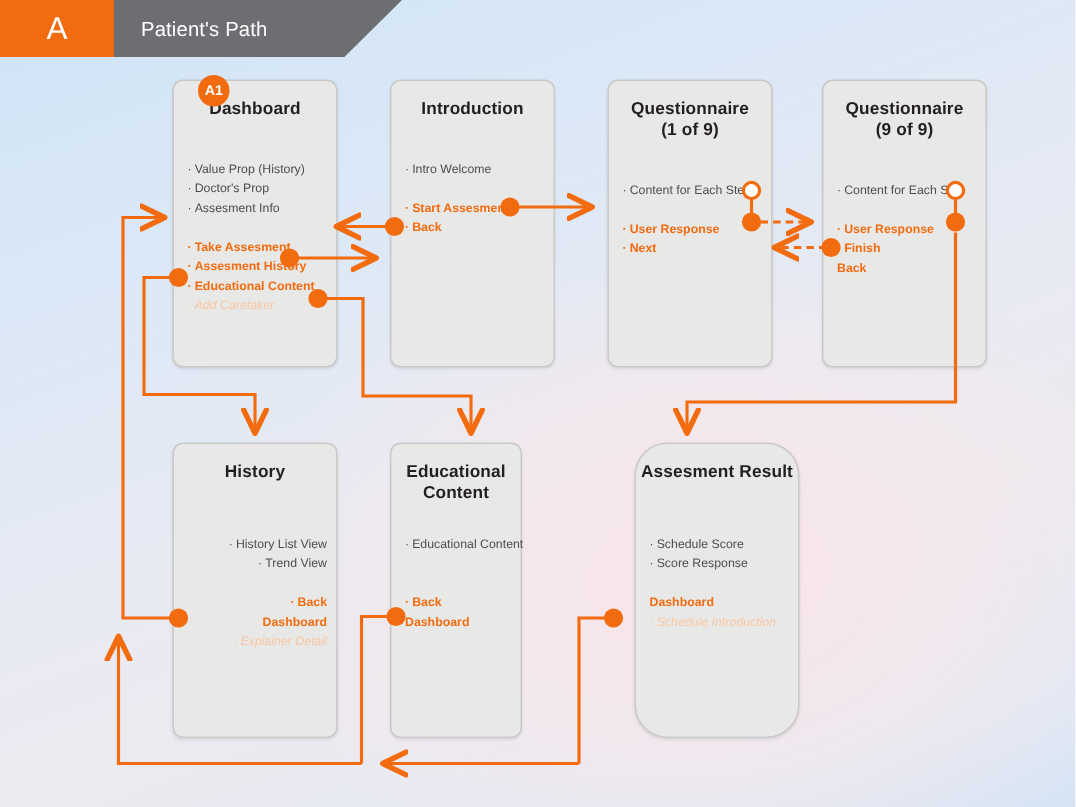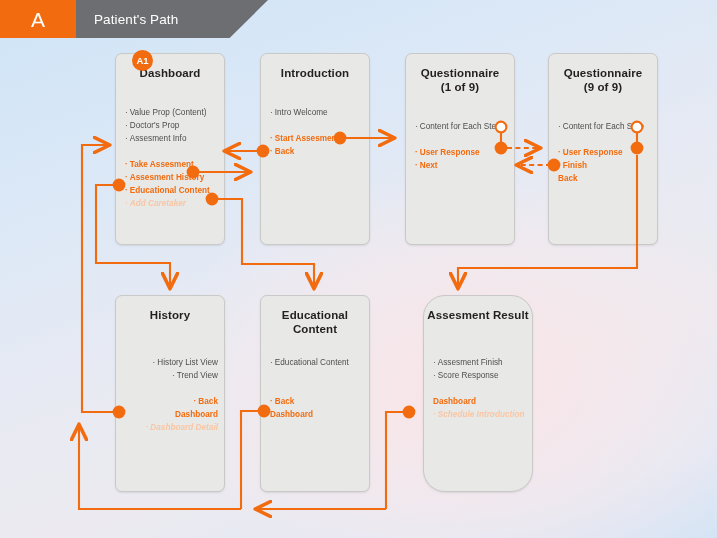--- a/index.html
+++ b/index.html
@@ -91,21 +91,21 @@
   .card-body.two-line { top: 66px; }
 
   .item {
     font-size: 8.2px;
     line-height: 13px;
     white-space: nowrap;
     letter-spacing: .02px;
   }
   .item.gray   { color: #4D4D4D; }
   .item.orange { color: #F26B0F; font-weight: bold; }
-  .item.faded  { color: #F8C6A4; font-weight: bold; font-style: italic; }
+  .item.faded  { color: #F8C6A4; font-weight: normal; font-style: italic; }
   .item .bullet { margin-right: 2px; }
   .item.nobullet { padding-left: 0; }
   .spacer { height: 13px; }
 
   
   .badge {
     position: absolute;
     width: 21px; height: 21px;
     border-radius: 50%;
     background: #F26B0F;
@@ -177,21 +177,21 @@
 
       <path d="M386,509 L256,509" marker-end="url(#ar)"></path>
 
       <path d="M241,509 L79,509 L79,425" marker-end="url(#ar)"></path>
     </g>
   </svg>
 
   <div class="card" style="left:115px; top:53px; width:110px; height:192px;">
     <div class="card-title">Dashboard</div>
     <div class="card-body">
-      <div class="item gray"><span class="bullet">·</span><span>Value Prop (Content)</span></div>
+      <div class="item gray"><span class="bullet">·</span><span>Value Prop (History)</span></div>
       <div class="item gray"><span class="bullet">·</span><span>Doctor's Prop</span></div>
       <div class="item gray"><span class="bullet">·</span><span>Assesment Info</span></div>
       <div class="spacer"></div>
       <div class="item orange"><span class="bullet">·</span><span>Take Assesment</span></div>
       <div class="item orange"><span class="bullet">·</span><span>Assesment History</span></div>
       <div class="item orange"><span class="bullet">·</span><span>Educational Content</span></div>
       <div class="item faded"><span class="bullet">·</span><span>Add Caretaker</span></div>
     </div>
   </div>
 
@@ -229,40 +229,40 @@
   </div>
 
   <div class="card" style="left:115px; top:295px; width:110px; height:197px;">
     <div class="card-title">History</div>
     <div class="card-body" style="top:60px;text-align:right;">
       <div class="item gray"><span class="bullet">·</span><span>History List View</span></div>
       <div class="item gray"><span class="bullet">·</span><span>Trend View</span></div>
       <div class="spacer"></div>
       <div class="item orange"><span class="bullet">·</span><span>Back</span></div>
       <div class="item orange nobullet"><span>Dashboard</span></div>
-      <div class="item faded"><span class="bullet">·</span><span>Dashboard Detail</span></div>
-    </div>
-  </div>
-
-  <div class="card" style="left:260px; top:295px; width:110px; height:197px;">
+      <div class="item faded"><span class="bullet">·</span><span>Explainer Detail</span></div>
+    </div>
+  </div>
+
+  <div class="card" style="left:260px; top:295px; width:88px; height:197px;">
     <div class="card-title"><span style="white-space:pre-line;">Educational
 Content</span></div>
     <div class="card-body" style="top:60px;">
       <div class="item gray"><span class="bullet">·</span><span>Educational Content</span></div>
       <div class="spacer"></div>
       <div class="spacer"></div>
       <div class="item orange"><span class="bullet">·</span><span>Back</span></div>
       <div class="item orange nobullet"><span>Dashboard</span></div>
     </div>
   </div>
 
   <div class="card" style="left:423px; top:295px; width:110px; height:197px;border-radius:22px;">
     <div class="card-title">Assesment Result</div>
     <div class="card-body" style="top:60px;">
-      <div class="item gray"><span class="bullet">·</span><span>Assesment Finish</span></div>
+      <div class="item gray"><span class="bullet">·</span><span>Schedule Score</span></div>
       <div class="item gray"><span class="bullet">·</span><span>Score Response</span></div>
       <div class="spacer"></div>
       <div class="item orange nobullet"><span>Dashboard</span></div>
       <div class="item faded"><span class="bullet">·</span><span>Schedule Introduction</span></div>
     </div>
   </div>
 
   <div class="badge" style="left:112px; top:50px;margin-left:20px;">A1</div>
 
   <svg class="dotlayer" style="position:absolute; left:0; top:0; pointer-events:none;" viewBox="0 0 717 538" width="717" height="538">

